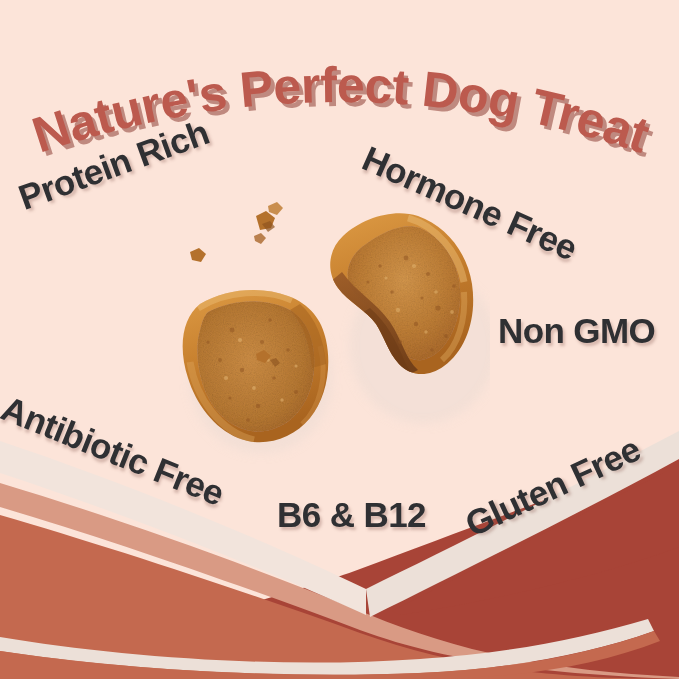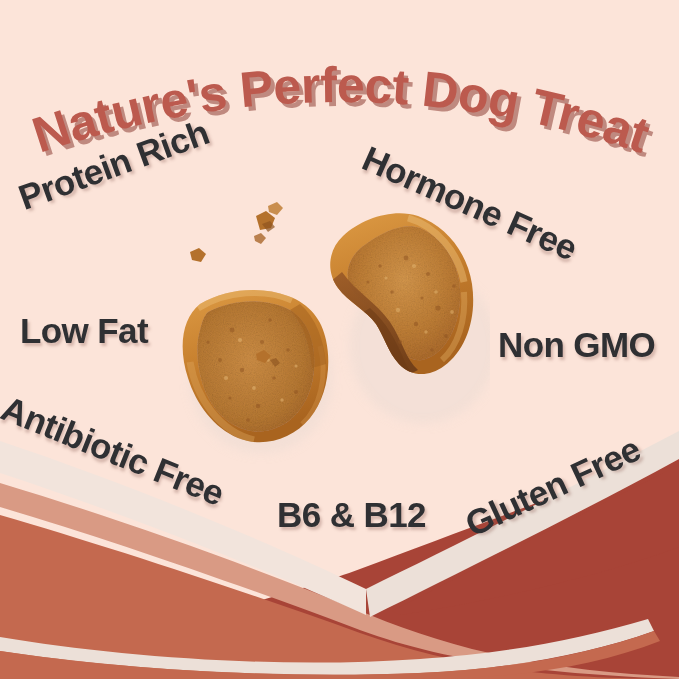--- a/index.html
+++ b/index.html
@@ -57,21 +57,21 @@
     font-size: 35px;
     letter-spacing: -0.6px;
     white-space: nowrap;
     text-shadow: 2px 3px 3px rgba(140, 95, 85, .35);
     line-height: 1.04;
   }
 
   #feat-protein-rich  { left: 14px;  top: 182px; transform: rotate(-20deg); transform-origin: left top; }
   #feat-hormone-free  { left: 372px; top: 140px; transform: rotate(24deg);  transform-origin: left top; }
   #feat-low-fat       { left: 20px;  top: 313px; }
-  #feat-non-gmo       { left: 498px; top: 327px; }
+  #feat-non-gmo       { left: 498px; top: 313px; }
   #feat-antibiotic    { left: 10px;  top: 390px; transform: rotate(22deg);  transform-origin: left top; }
   #feat-gluten-free   { left: 460px; top: 510px; transform: rotate(-25deg); transform-origin: left top; }
   #feat-vitamins      { left: 277px; top: 497px; text-align: right; }
 
   
   .treat-stage {
     position: absolute;
     left: 170px;
     top: 200px;
     width: 320px;
@@ -299,21 +299,20 @@
       <text class="title-text title-main">
         <textPath href="#arcPath" startOffset="50%" text-anchor="middle">Nature's Perfect Dog Treat</textPath>
       </text>
     </svg>
   </div>
 
   <div class="feat" id="feat-protein-rich">Protein Rich</div>
 
   <div class="feat" id="feat-hormone-free">Hormone Free</div>
 
-  <div class="feat" id="feat-low-fat">Low Fat</div>
 
   <div class="feat" id="feat-non-gmo">Non GMO</div>
 
   <div class="feat" id="feat-antibiotic">Antibiotic Free</div>
 
   <div class="feat" id="feat-gluten-free">Gluten Free</div>
 
   <div class="feat" id="feat-vitamins">
     <div>B6 &amp; B12</div>
   </div>

